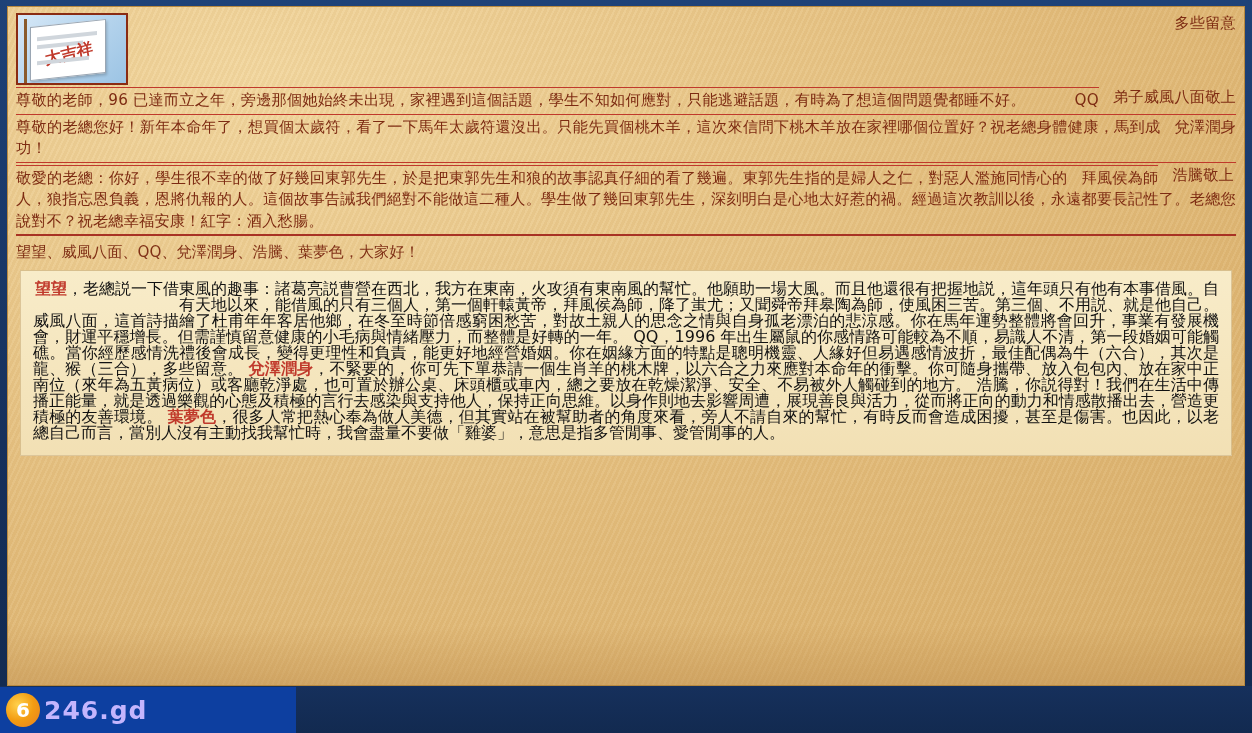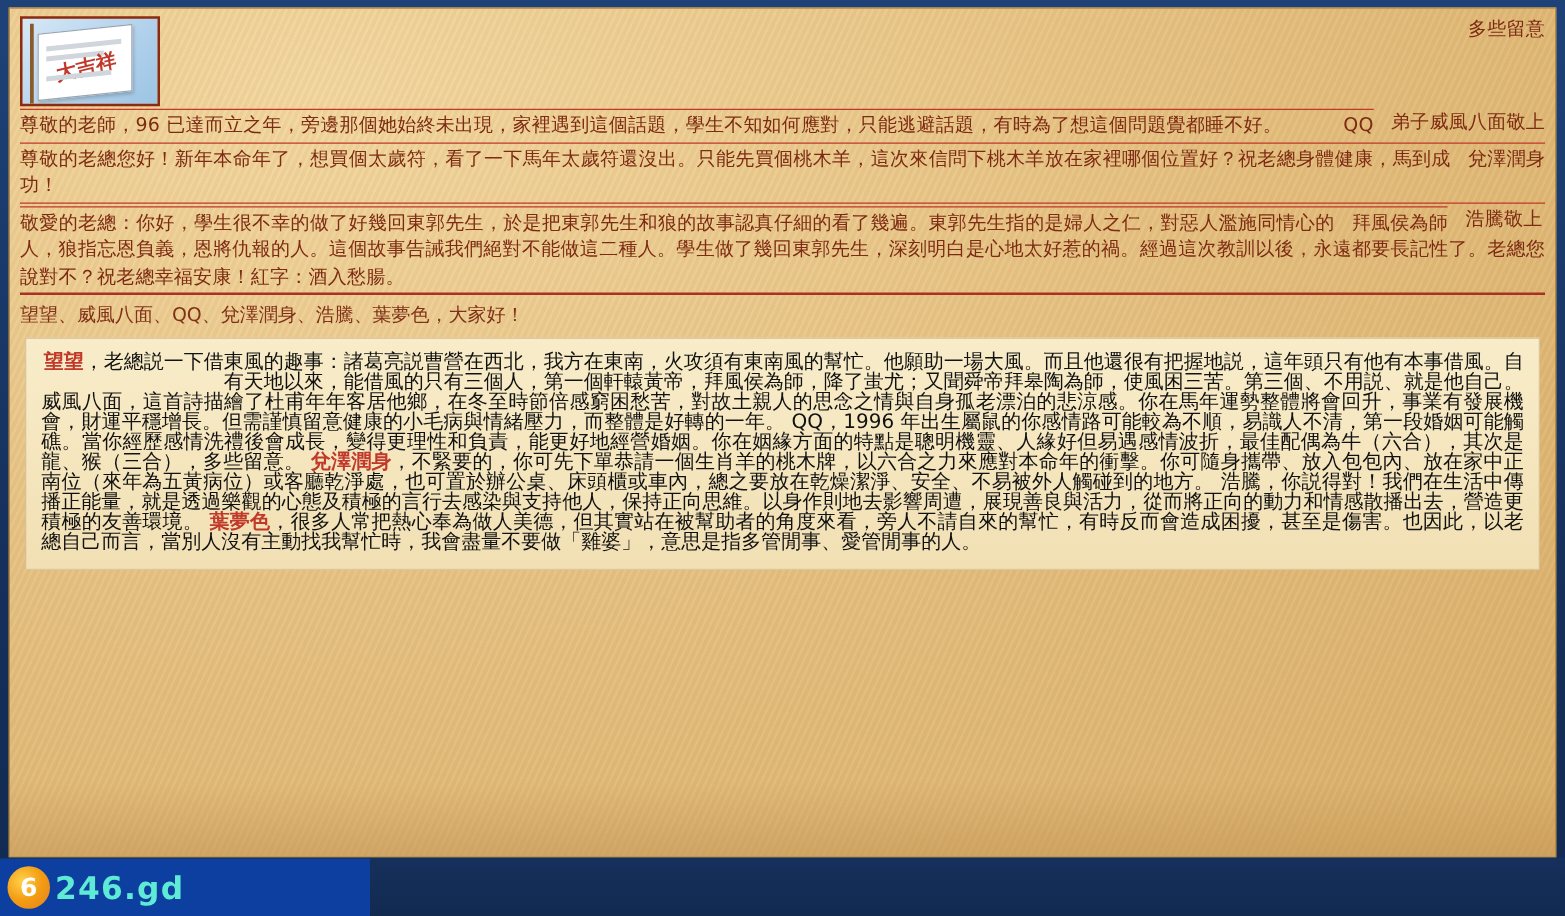--- a/index.html
+++ b/index.html
@@ -189,21 +189,21 @@
     color: #fff;
     font-weight: bold;
     font-size: 20px;
     display: flex;
     align-items: center;
     justify-content: center;
     flex: 0 0 auto;
   }
   .wm-text {
     margin-left: 4px;
-    color: #5eead4;
+    color: #c4b5fd;
     font-size: 25px;
     font-weight: bold;
     letter-spacing: 1px;
     white-space: nowrap;
   }
   .wm-cn {
     position: absolute;
     left: 28px;
     bottom: 4px;
     color: #c0392b;

